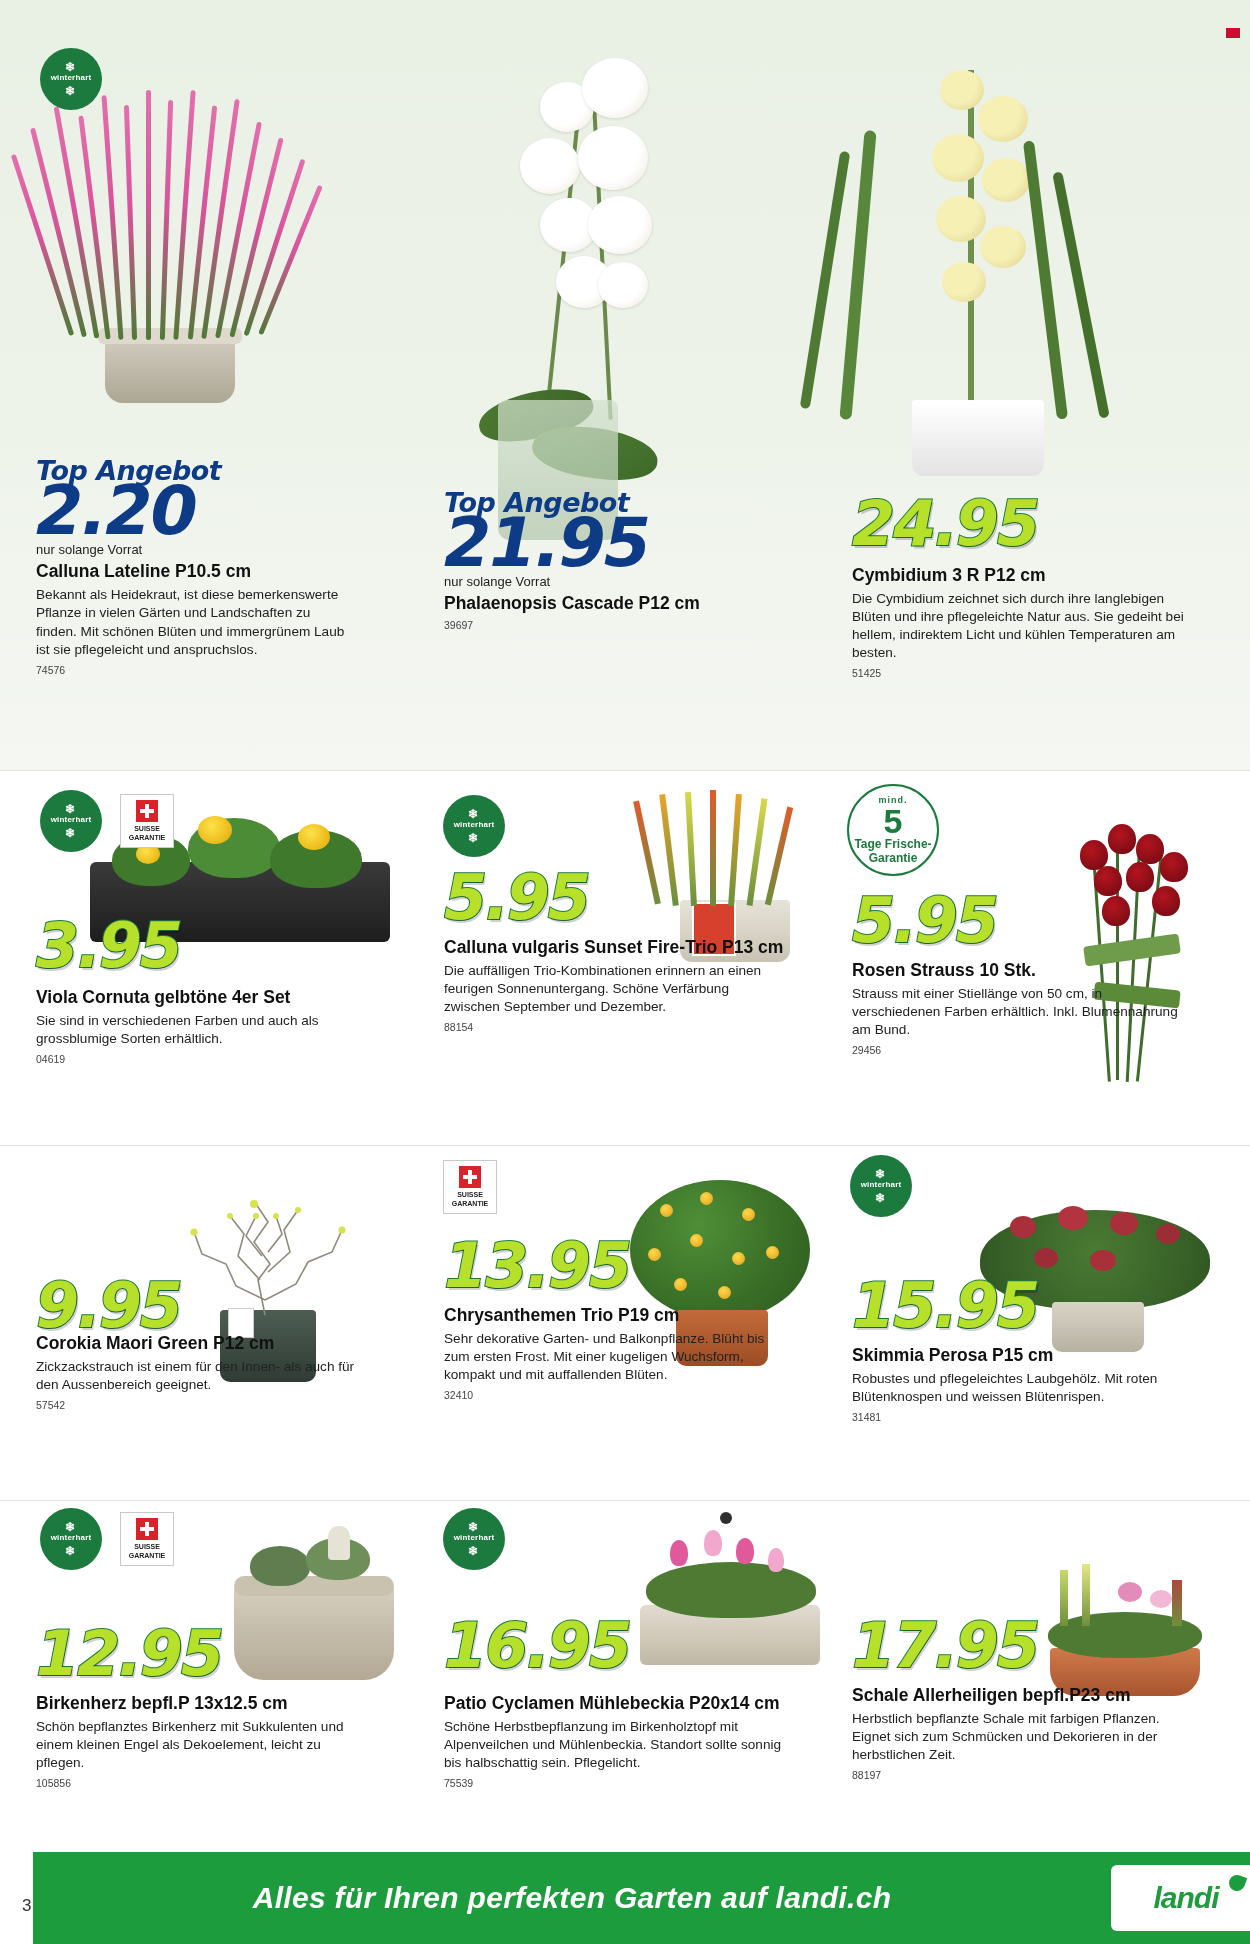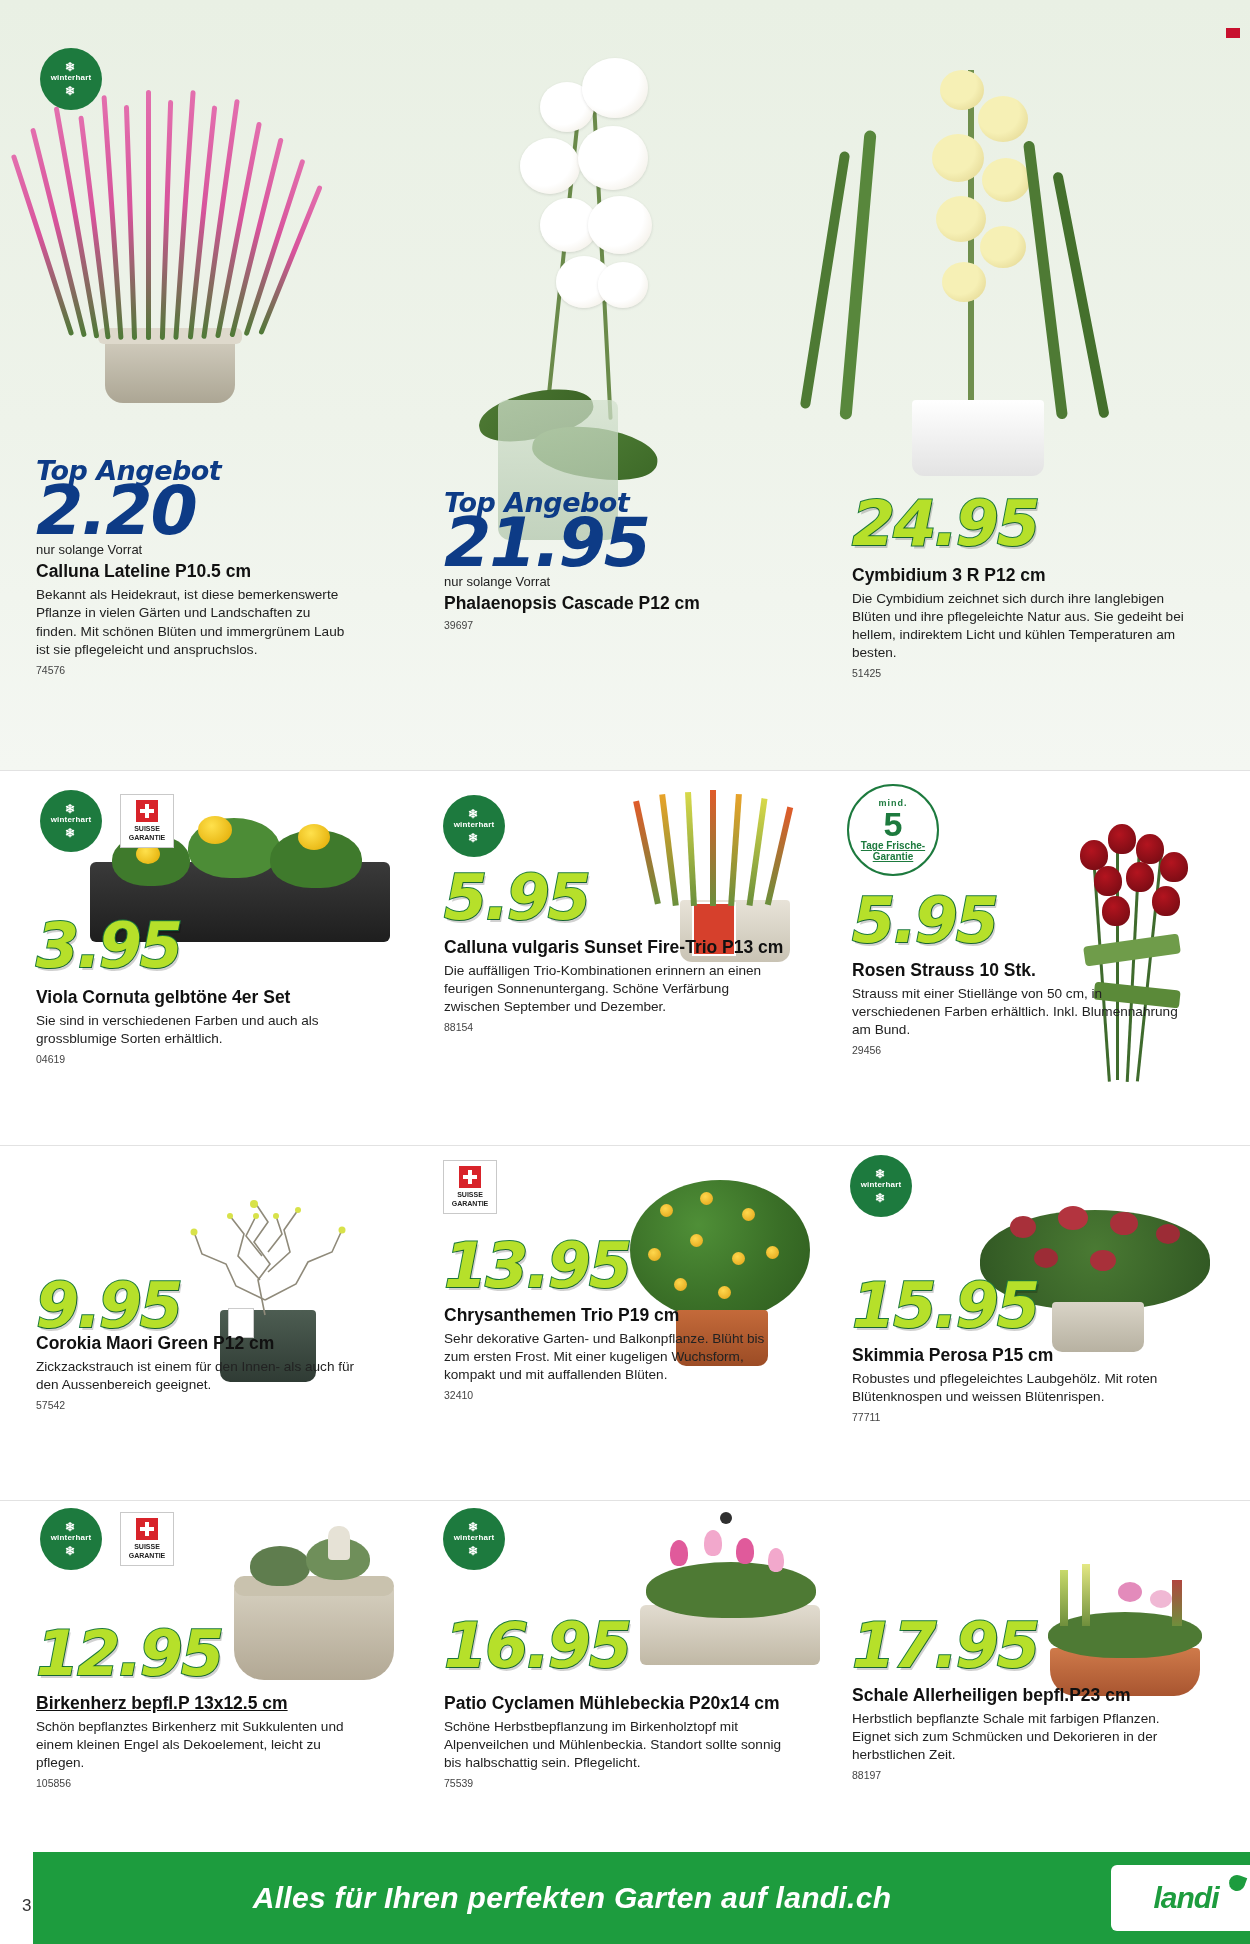--- a/index.html
+++ b/index.html
@@ -53,21 +53,21 @@
   .swiss-cross:after { left:4px; top:9px; width:14px; height:4px; }
 
   .badge-frische {
     width:92px; height:92px; border-radius:50%;
     background:#fff; border:2px solid #1d7a3e; color:#1d7a3e;
     display:flex; flex-direction:column; align-items:center; justify-content:center;
     text-align:center; font-weight:bold;
   }
   .badge-frische .mind { font-size:9px; letter-spacing:1px; }
   .badge-frische .num { font-size:34px; line-height:.95; }
-  .badge-frische .tage { font-size:10px;text-decoration:underline; }
+  .badge-frische .tage { font-size:12px; }
 
   
   .topangebot {
     font-family:"DejaVu Sans", sans-serif;
     font-style:italic; font-weight:bold; color:#0d3b86;
     font-size:27px; letter-spacing:-0.5px;
   }
   .price-blue {
     font-family:"DejaVu Sans", sans-serif;
     font-weight:bold; font-style:italic; color:#0d3b86;
@@ -444,21 +444,21 @@
       <div class="snow-row bottom">❄</div>
     </div>
   </div>
 
   <div style="position:absolute; left:852px; top:1280px; width:330px;">
     <div>
       <span class="price-green">15.</span><span class="price-green cents">95</span>
     </div>
     <div class="prod-title" style="margin-top:12px;">Skimmia Perosa P15 cm</div>
     <div class="prod-desc">Robustes und pflegeleichtes Laubgehölz. Mit roten Blütenknospen und weissen Blütenrispen.</div>
-    <div class="artnr">77711</div>
+    <div class="artnr">31481</div>
   </div>
 
   <div class="divider-line" style="top:1500px;"></div>
 
   <div class="photo" style="left:210px; top:1510px; width:220px; height:200px;">
     <div style="position:absolute; left:24px; top:70px; width:160px; height:100px; background:linear-gradient(180deg,#d8d2c2,#b2a894); border-radius:10px 10px 30px 30px;"></div>
     <div style="position:absolute; left:24px; top:66px; width:160px; height:20px; background:#c9c2ae; border-radius:10px;"></div>
     <div class="leafy" style="left:40px; top:36px; width:60px; height:40px; background:#5f7d4e;"></div>
     <div class="leafy" style="left:96px; top:28px; width:64px; height:42px; background:#6f8f5a;"></div>
     <div style="position:absolute; left:118px; top:16px; width:22px; height:34px; background:#e6e2d6; border-radius:10px 10px 4px 4px;"></div>
@@ -476,21 +476,21 @@
       <div class="swiss-cross"></div>
       <div>SUISSE</div>
       <div>GARANTIE</div>
     </div>
   </div>
 
   <div style="position:absolute; left:36px; top:1628px; width:330px;">
     <div>
       <span class="price-green">12.</span><span class="price-green cents">95</span>
     </div>
-    <div class="prod-title" style="margin-top:12px;text-decoration:underline;">Birkenherz bepfl.P 13x12.5 cm</div>
+    <div class="prod-title" style="margin-top:12px;">Birkenherz bepfl.P 13x12.5 cm</div>
     <div class="prod-desc">Schön bepflanztes Birkenherz mit Sukkulenten und einem kleinen Engel als Dekoelement, leicht zu pflegen.</div>
     <div class="artnr">105856</div>
   </div>
 
   <div class="photo" style="left:600px; top:1500px; width:260px; height:200px;">
     <div style="position:absolute; left:40px; top:105px; width:180px; height:60px; background:linear-gradient(180deg,#e2dcd0,#c0b8a5); border-radius:6px;"></div>
     <div class="leafy" style="left:46px; top:62px; width:170px; height:56px; background:#4e7a34;"></div>
     <div style="position:absolute; left:70px; top:40px; width:18px; height:26px; border-radius:50% 50% 40% 40%; background:#e05a9b;"></div>
     <div style="position:absolute; left:104px; top:30px; width:18px; height:26px; border-radius:50% 50% 40% 40%; background:#f2a8cc;"></div>
     <div style="position:absolute; left:136px; top:38px; width:18px; height:26px; border-radius:50% 50% 40% 40%; background:#e05a9b;"></div>

